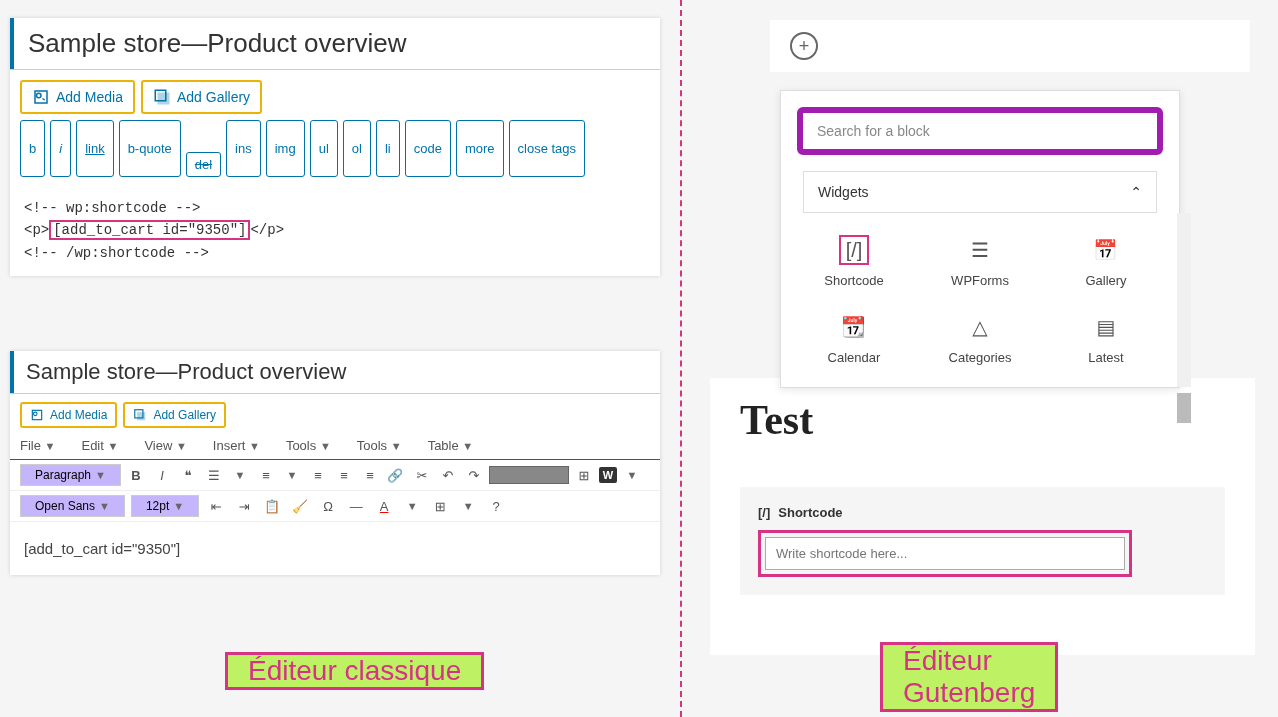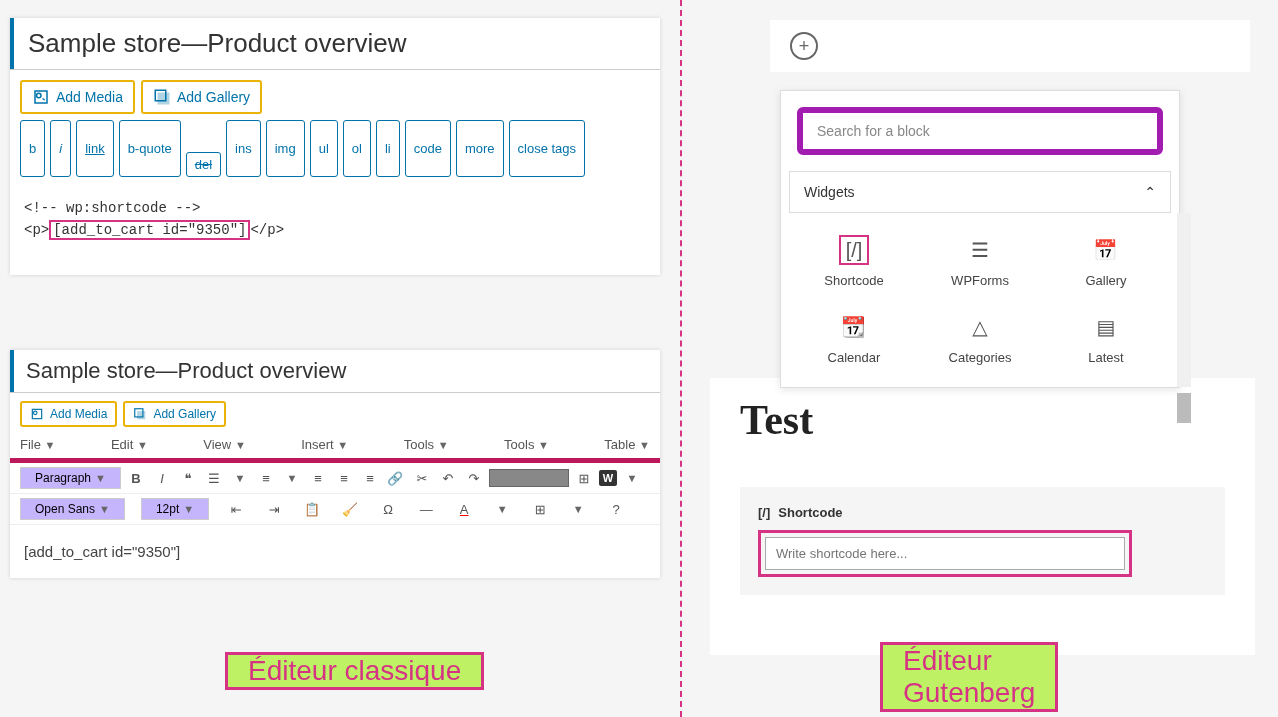--- a/index.html
+++ b/index.html
@@ -24,24 +24,24 @@
 .tag-row { padding: 0 10px 8px; display: flex; gap: 5px; flex-wrap: wrap; }
 .tag-btn { padding: 4px 8px; border: 1px solid #0073aa; border-radius: 3px; background: #fff; color: #0073aa; font-size: 13px; cursor: pointer; text-decoration: none; }
 .tag-btn.underline { text-decoration: underline; }
 .tag-btn.italic { font-style: italic; }
 .tag-btn.strike { text-decoration: line-through; margin-top: 32px; }
 
 .code-area { padding: 12px 14px; font-family: 'Courier New', monospace; font-size: 14px; color: #333; min-height: 90px; line-height: 1.6; }
 .code-area .highlight { border: 2px solid #d63384; padding: 0 2px; }
 
 
-.tinymce-menu { padding: 6px 10px; display: flex; gap: 26px; font-size: 13px; color: #555; border-bottom: 5px solid #be185d; justify-content: space-between; }
+.tinymce-menu { padding: 6px 10px; display: flex; gap: 26px; font-size: 13px; color: #555; border-bottom: 1px solid #be185d; }
 .tinymce-menu span { cursor: pointer; }
 .tinymce-tools { padding: 4px 10px; display: flex; gap: 4px; align-items: center; border-bottom: 1px solid #eee; }
-.tinymce-tools2 { padding: 4px 10px; display: flex; gap: 16px; align-items: center; border-bottom: 1px solid #eee; }
+.tinymce-tools2 { padding: 4px 10px; display: flex; gap: 6px; align-items: center; border-bottom: 1px solid #eee; }
 .dropdown { border: 1px solid #ccc; padding: 3px 14px; font-size: 12px; background: #c4b5fd; display: flex; align-items: center; gap: 4px; min-width: 80px; justify-content: space-between; }
 .dropdown.small { min-width: 60px; }
 .tool-icn { width: 22px; height: 22px; display: inline-flex; align-items: center; justify-content: center; font-size: 13px; color: #555; cursor: pointer; }
 .tool-icn.bold { font-weight: bold; }
 .tool-icn.italic { font-style: italic; }
 .color-swatch { width: 80px; height: 18px; background: #888; border: 1px solid #666; }
 
 .content-area { padding: 18px 14px; min-height: 50px; font-size: 15px; color: #444; }
 
 .label-box { position: absolute; border: 3px solid #d63384; padding: 0 20px; background: #bef264; color: #d63384; font-size: 28px; font-weight: 400; line-height: 1.15; }
@@ -49,21 +49,21 @@
 .label-gutenberg { left: 880px; top: 642px; }
 
 
 .right-panel { position: absolute; left: 710px; top: 20px; width: 560px; }
 
 .guten-top { background: #fff; padding: 12px 20px; position: relative; width: 480px; margin-left: 60px; }
 .plus-circle { width: 28px; height: 28px; border: 2px solid #666; border-radius: 50%; display: inline-flex; align-items: center; justify-content: center; font-size: 18px; color: #666; cursor: pointer; }
 
 .block-popup { position: absolute; left: 70px; top: 70px; width: 400px; background: #fff; border: 1px solid #ddd; box-shadow: 0 2px 8px rgba(0,0,0,0.1); z-index: 10; }
 .block-search { margin: 16px; padding: 10px 14px; border: 6px solid #a21caf; border-radius: 6px; font-size: 14px; color: #888; }
-.accordion-hdr { margin: 0 8px; padding: 12px 14px; border: 1px solid #ddd; display: flex; justify-content: space-between; align-items: center; font-size: 14px; color: #333; cursor: pointer; }
+.accordion-hdr { margin: 0 22px; padding: 12px 14px; border: 1px solid #ddd; display: flex; justify-content: space-between; align-items: center; font-size: 14px; color: #333; cursor: pointer; }
 .widget-grid { display: grid; grid-template-columns: repeat(3, 1fr); gap: 8px; padding: 14px; position: relative; }
 .widget-item { display: flex; flex-direction: column; align-items: center; gap: 8px; padding: 8px 4px; cursor: pointer; font-size: 13px; color: #444; }
 .widget-item.highlighted .w-icon { border: 2px solid #d63384; padding: 2px; }
 .w-icon { width: 30px; height: 30px; display: flex; align-items: center; justify-content: center; font-size: 20px; color: #555; }
 .scrollbar-fake { position: absolute; right: -12px; top: 0; bottom: 0; width: 14px; background: #f0f0f0; }
 .scrollbar-thumb { position: absolute; right: -12px; top: 180px; width: 14px; height: 30px; background: #bbb; }
 
 .guten-content { background: #fff; margin-top: 10px; margin-left: 0; padding: 18px 30px 60px; width: 545px; position: absolute; top: 348px; }
 .guten-title { font-family: Georgia, serif; font-size: 42px; font-weight: bold; margin-bottom: 43px; color: #222; }
 .shortcode-block { background: #f5f5f5; padding: 18px; margin-top: 40px; }
@@ -118,20 +118,21 @@
       <button class="tag-btn">ul</button>
       <button class="tag-btn">ol</button>
       <button class="tag-btn">li</button>
       <button class="tag-btn">code</button>
       <button class="tag-btn">more</button>
       <button class="tag-btn">close tags</button>
     </div>
     <div class="code-area">
       <div>&lt;!-- wp:shortcode --&gt;</div>
       <div><span>&lt;p&gt;</span><span class="highlight">[add_to_cart id="9350"]</span><span>&lt;/p&gt;</span></div>
+      <div>&lt;!-- /wp:shortcode --&gt;</div>
     </div>
   </div>
 
   <div class="editor-box second">
     <div class="title-row">
       <div class="title-bar-accent"></div>
       <input class="title-input" style="font-size: 22px; padding: 8px 12px;" value="Sample store—Product overview">
     </div>
     <div class="toolbar-row" style="padding:8px 10px 4px">
       <button class="media-btn" style="font-size:12px;padding:4px 8px">

